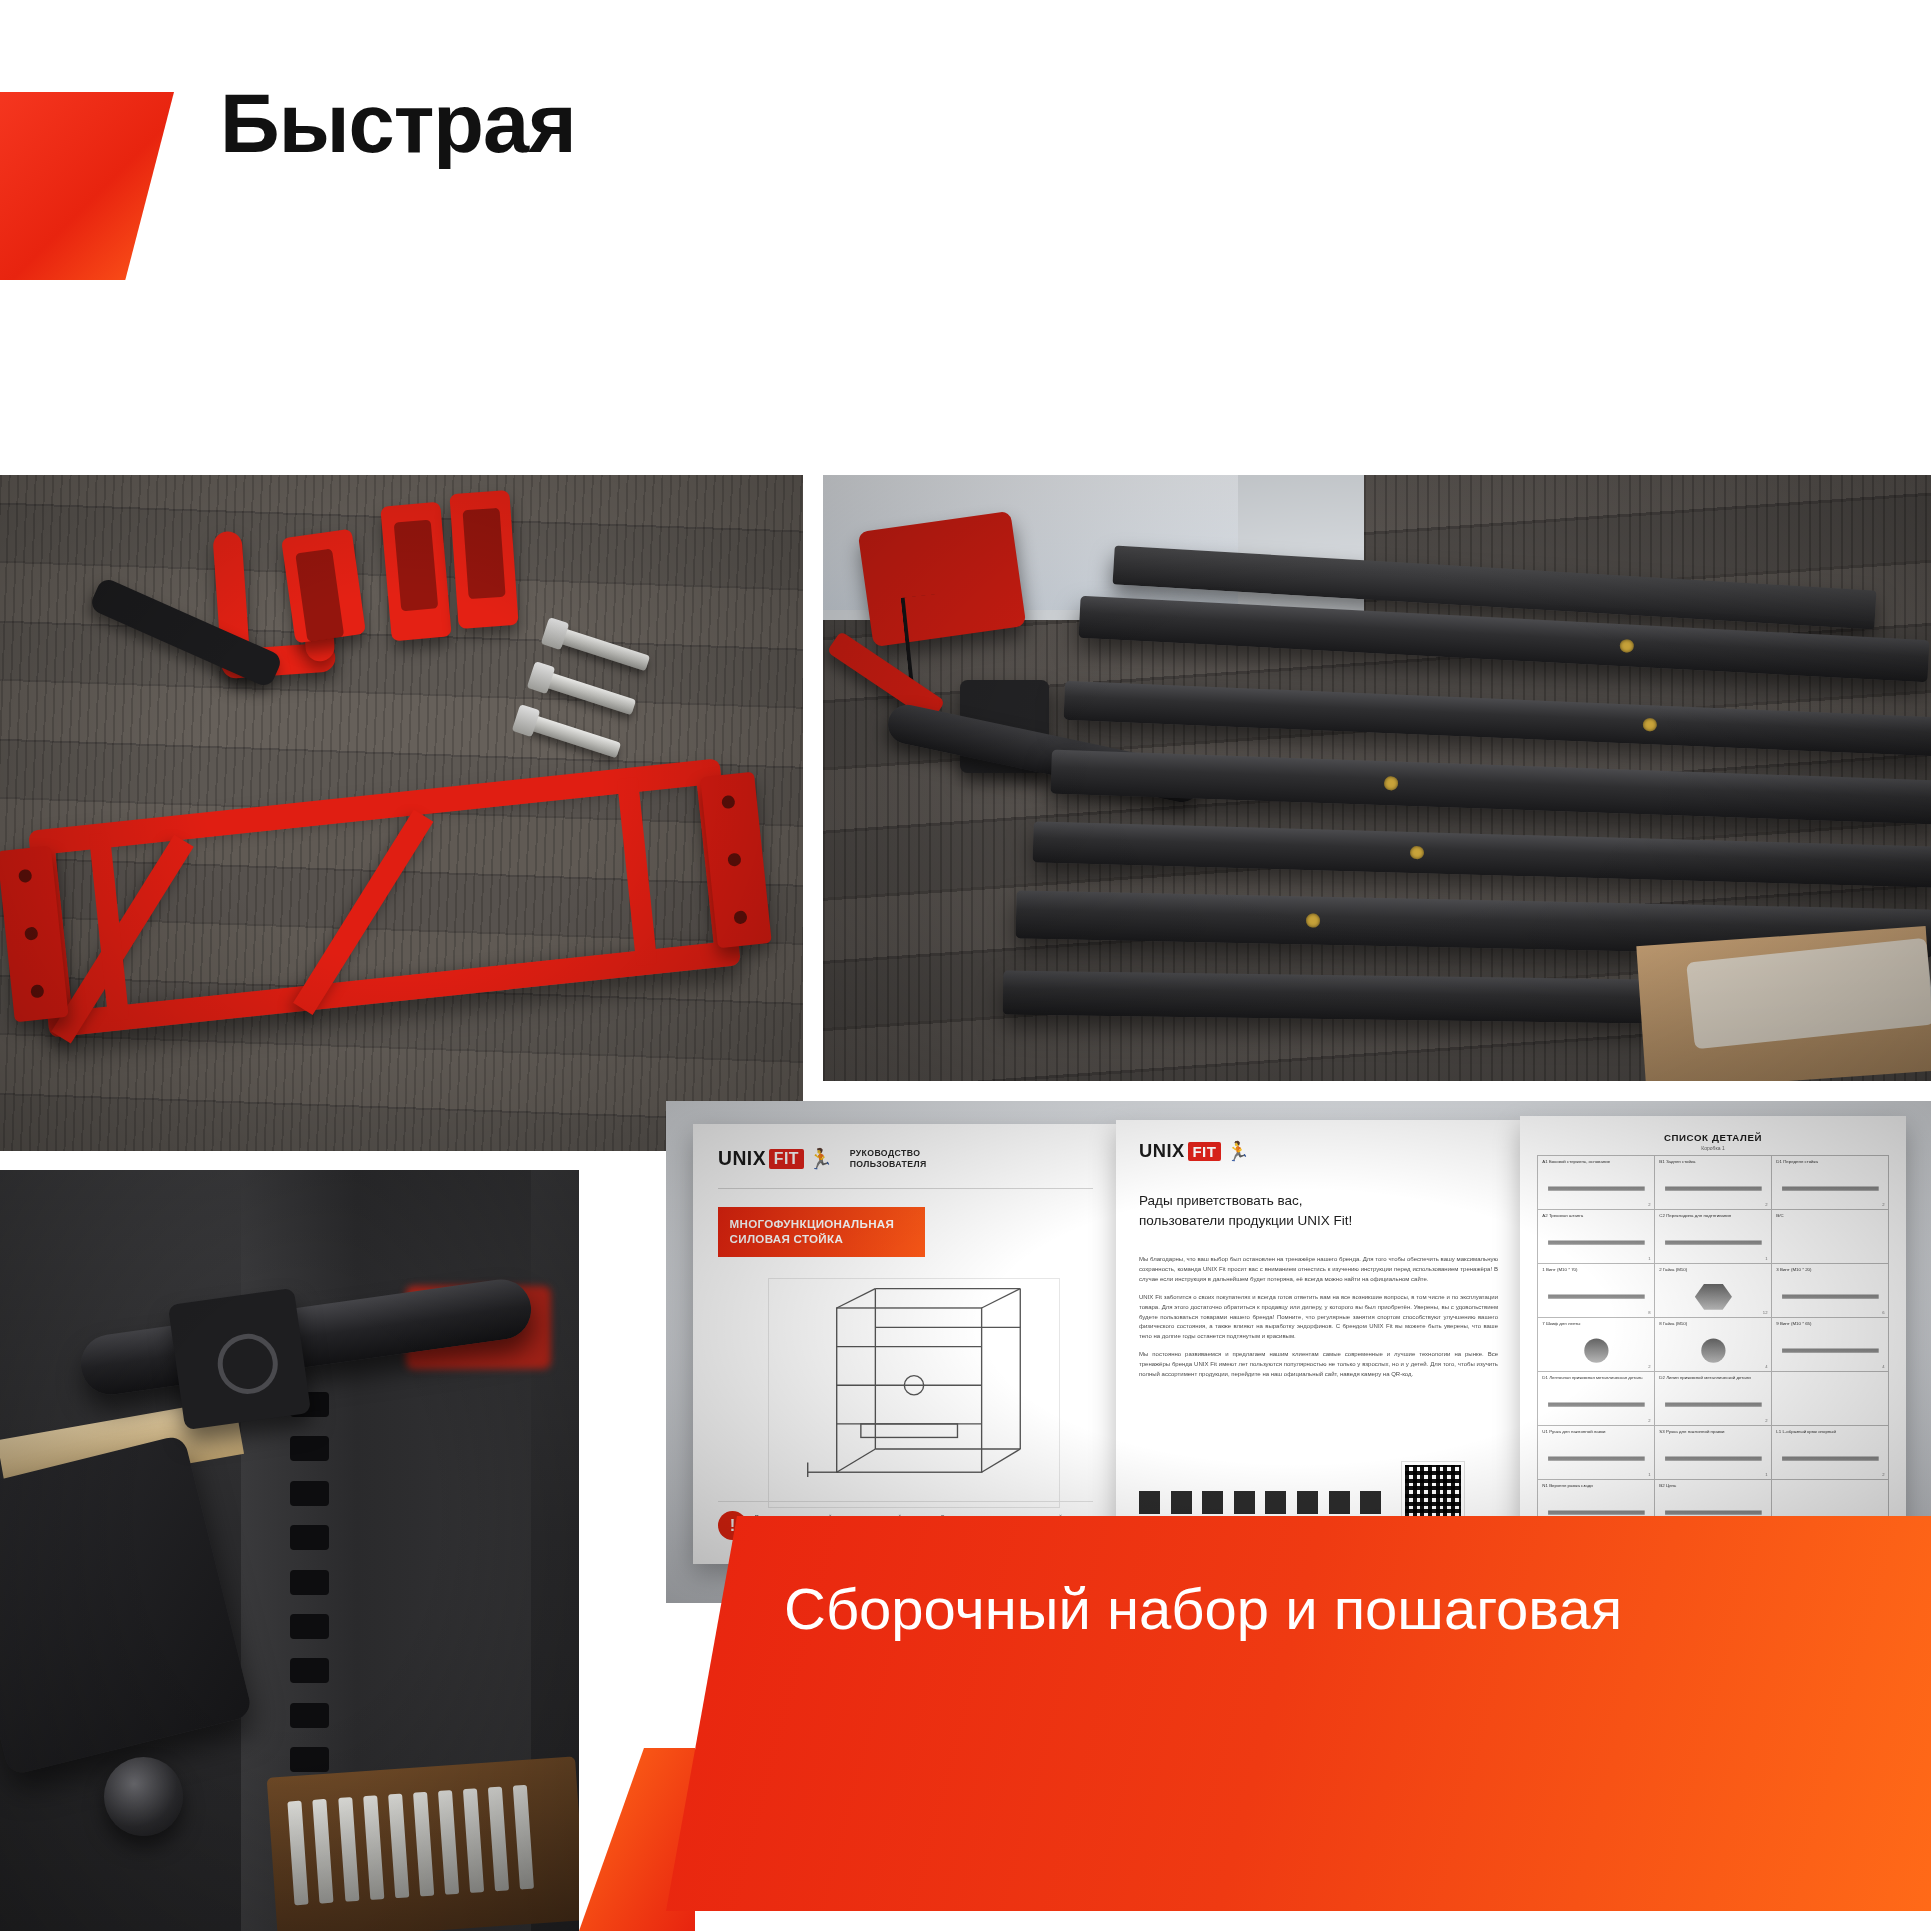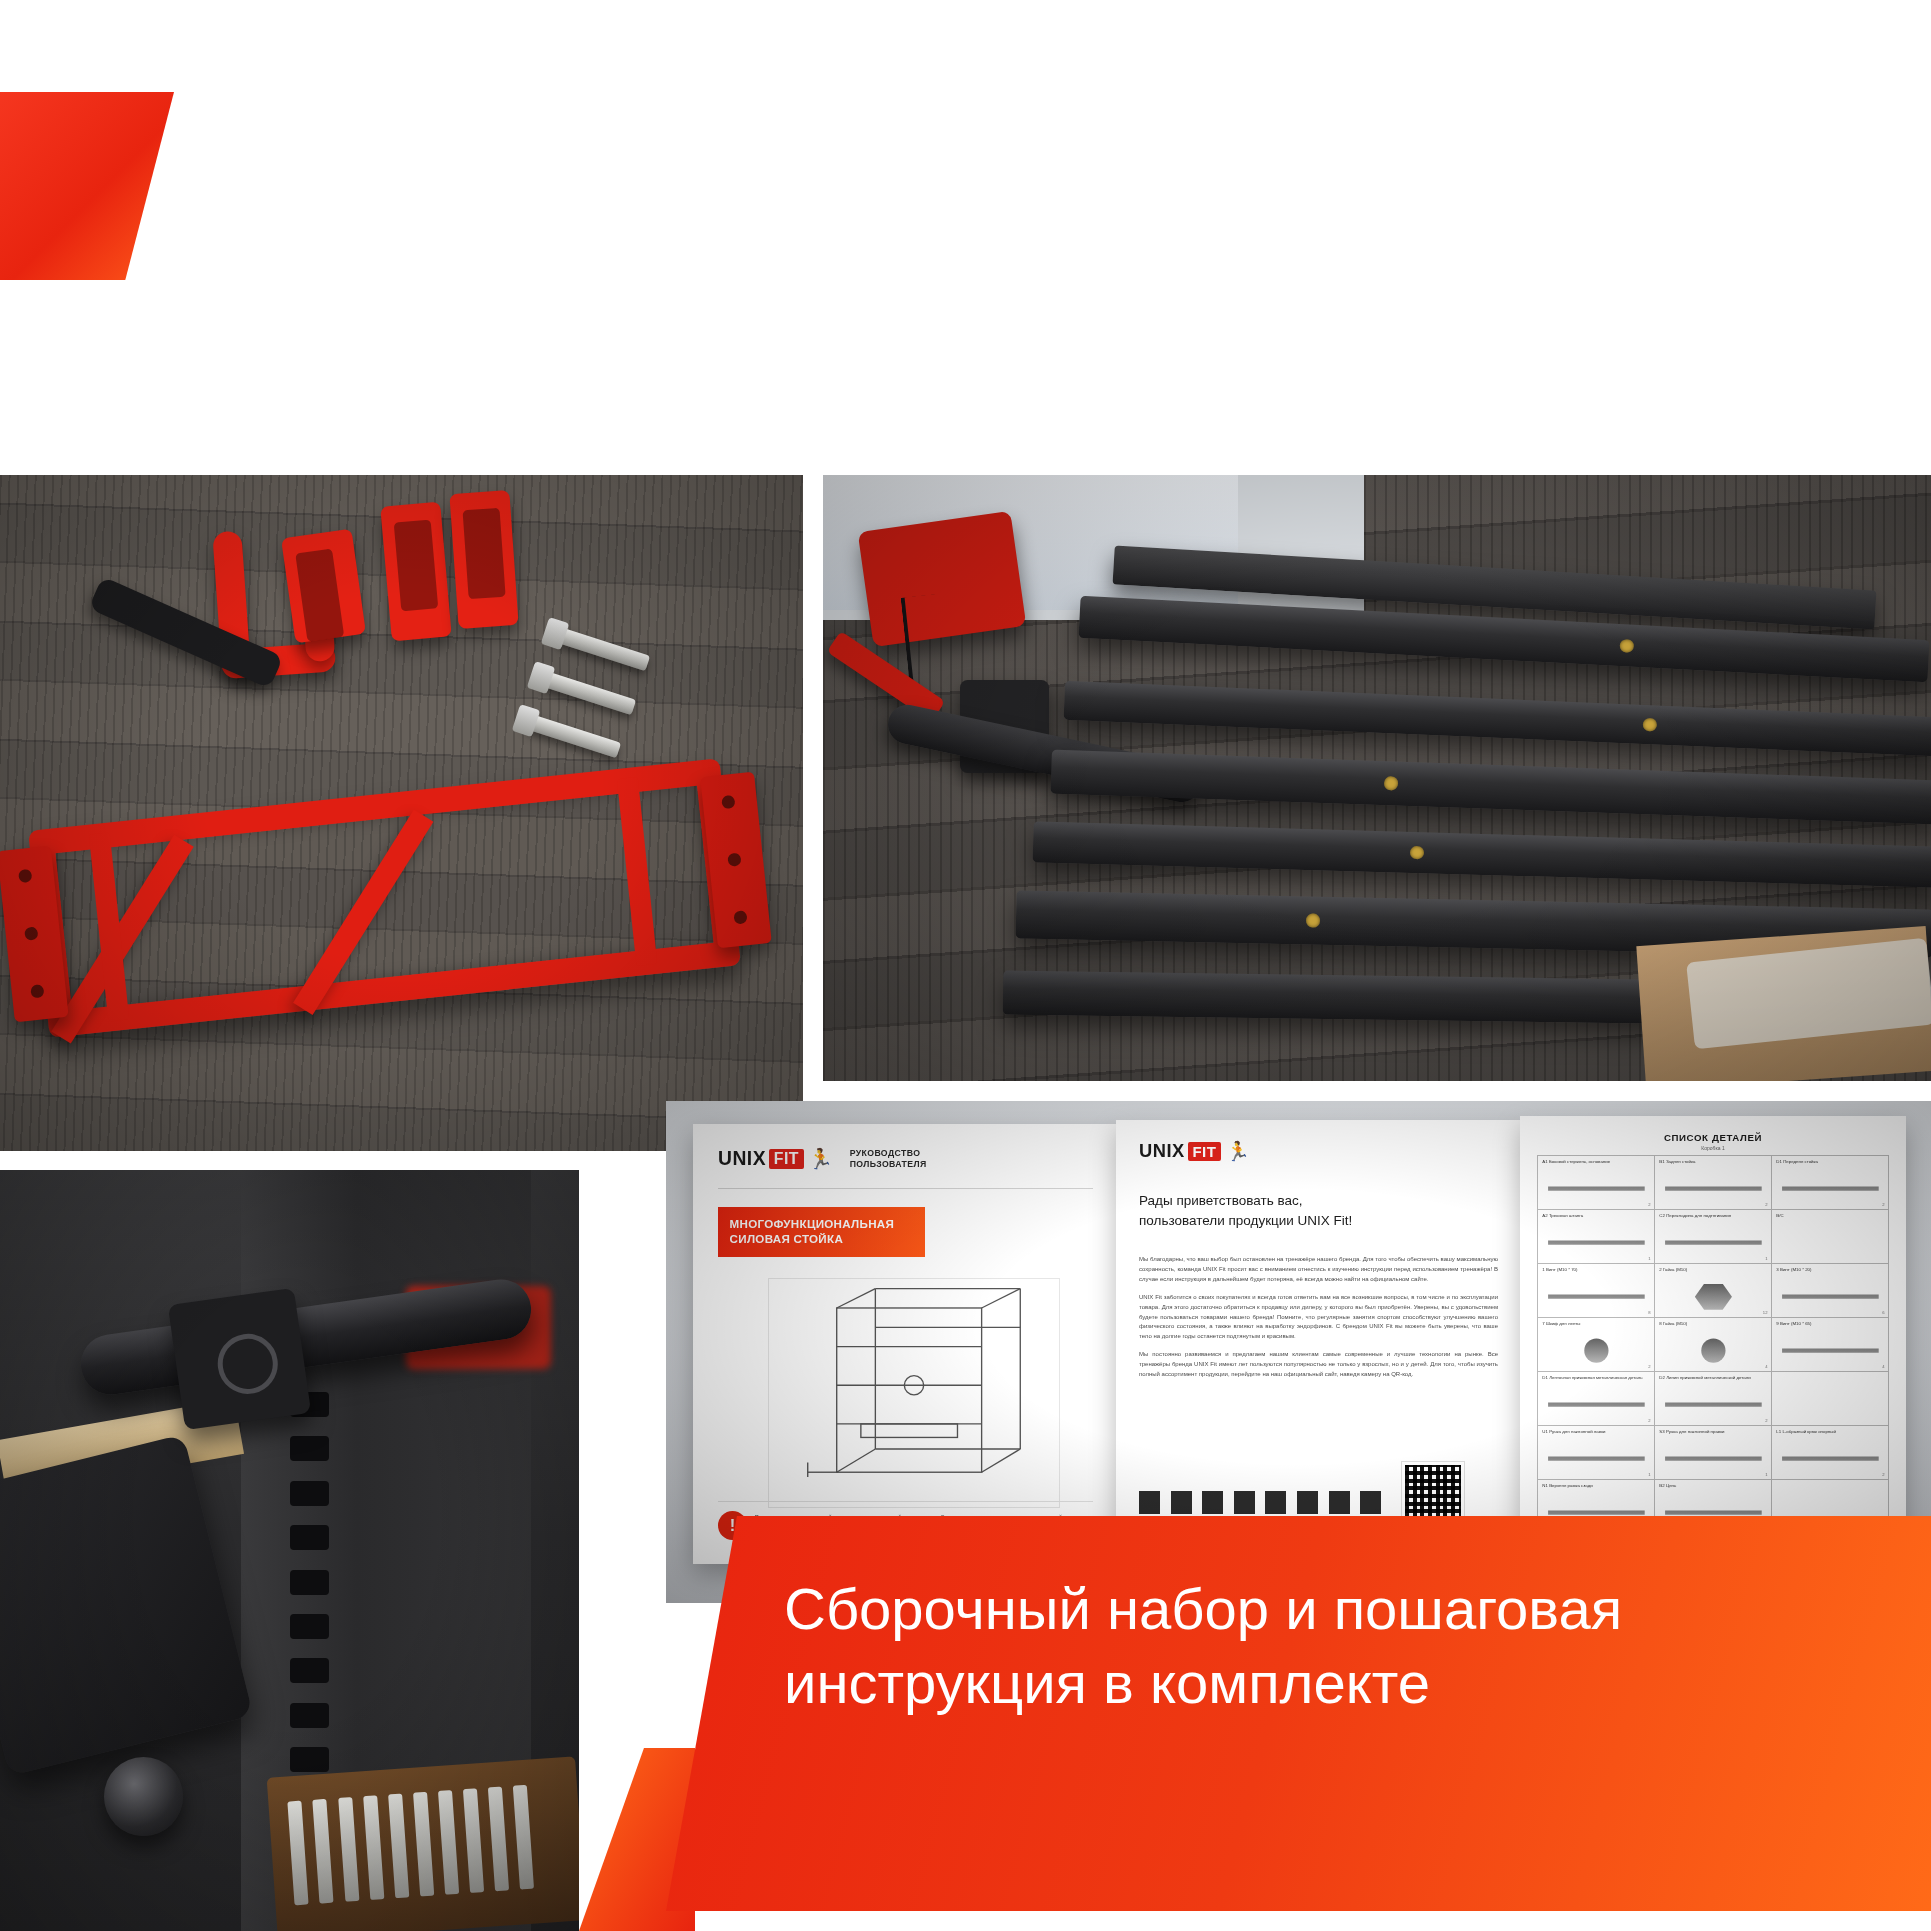--- a/index.html
+++ b/index.html
@@ -640,20 +640,21 @@
     background: linear-gradient(120deg,#ff6a18,#e8240f);
     clip-path: polygon(56% 0, 100% 0, 100% 100%, 0 100%);
   }
 </style>
 </head>
 <body>
 
 <div class="header">
   <div class="header-accent"></div>
   <div class="header-title">
+    <span class="line1">Быстрая</span>
   </div>
 </div>
 
 <div class="grid">
 
   <div class="cell cell-tl">
     <div class="photo">
       <div class="floor"></div>
 
       <div class="tl-handle">
@@ -885,16 +886,15 @@
 
       <div class="vig"></div>
     </div>
   </div>
 </div>
 
 <div class="banner-corner"></div>
 <div class="banner">
   <div class="banner-text">
     <span class="bline">Сборочный набор и пошаговая</span>
-    <span class="bline">инструкция в комплекте</span>
   </div>
 </div>
 
 
 </body></html>

